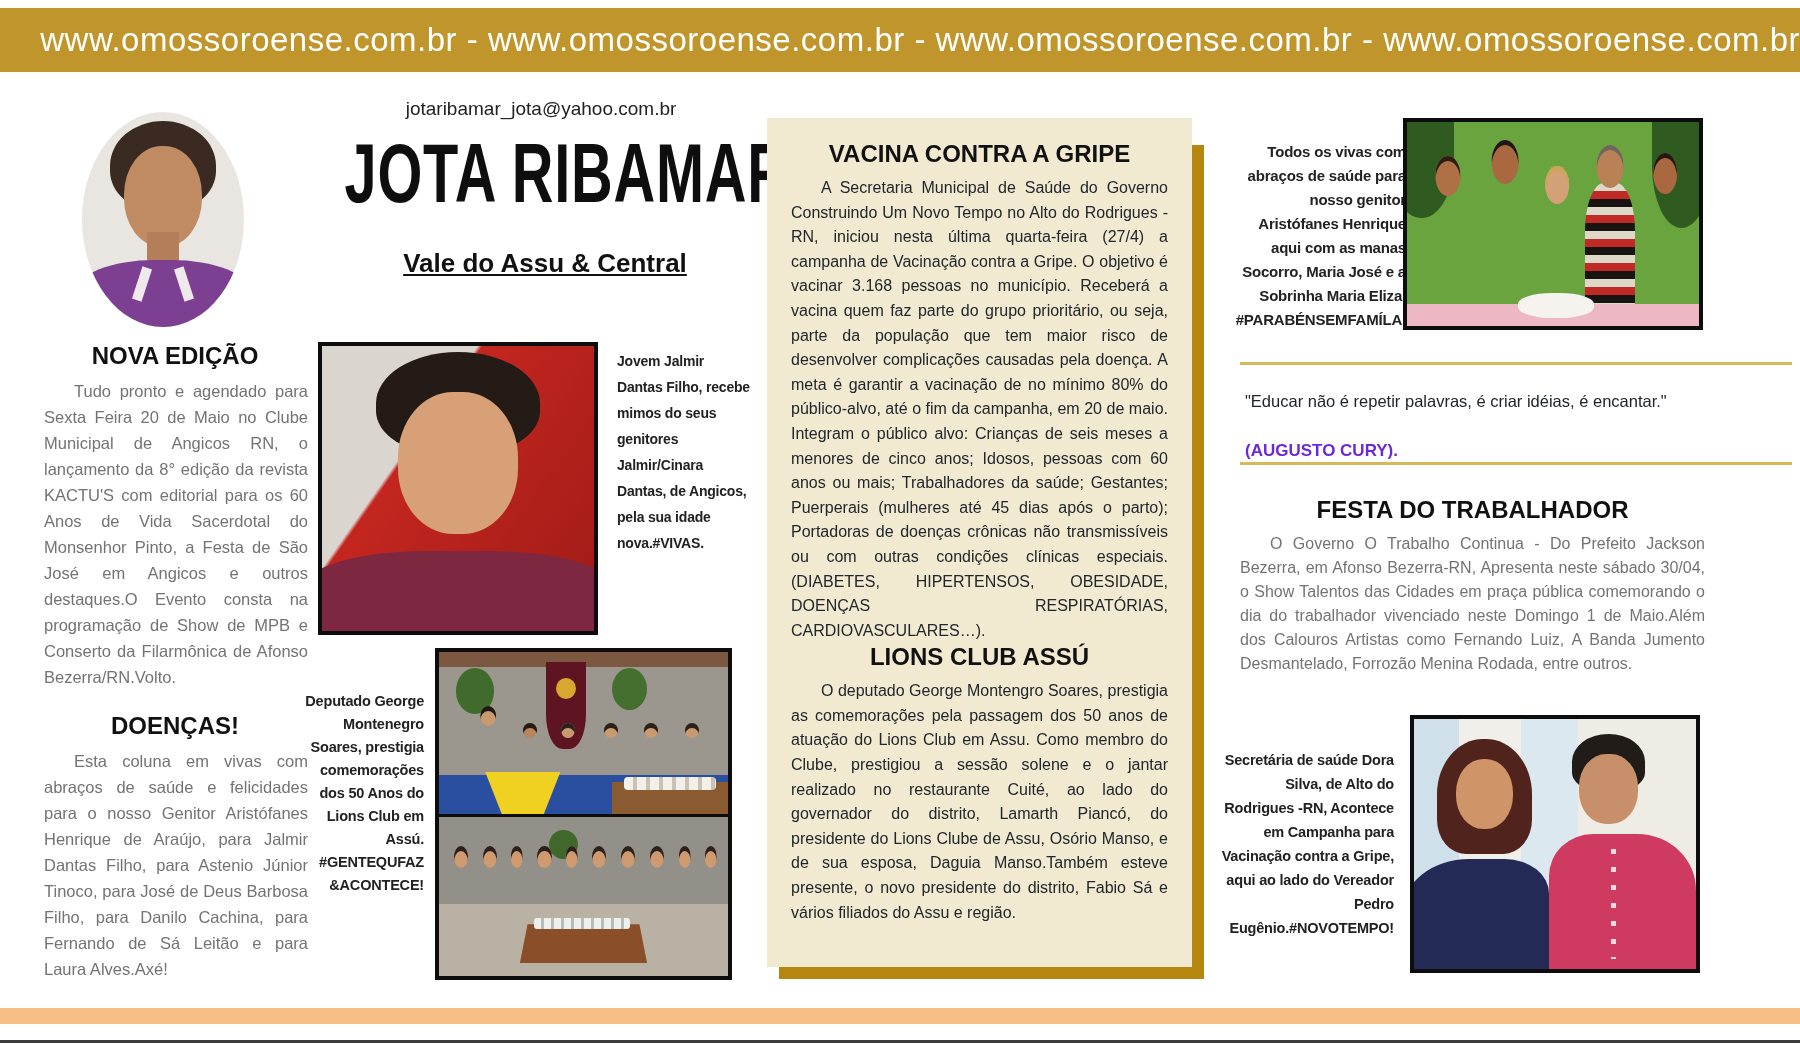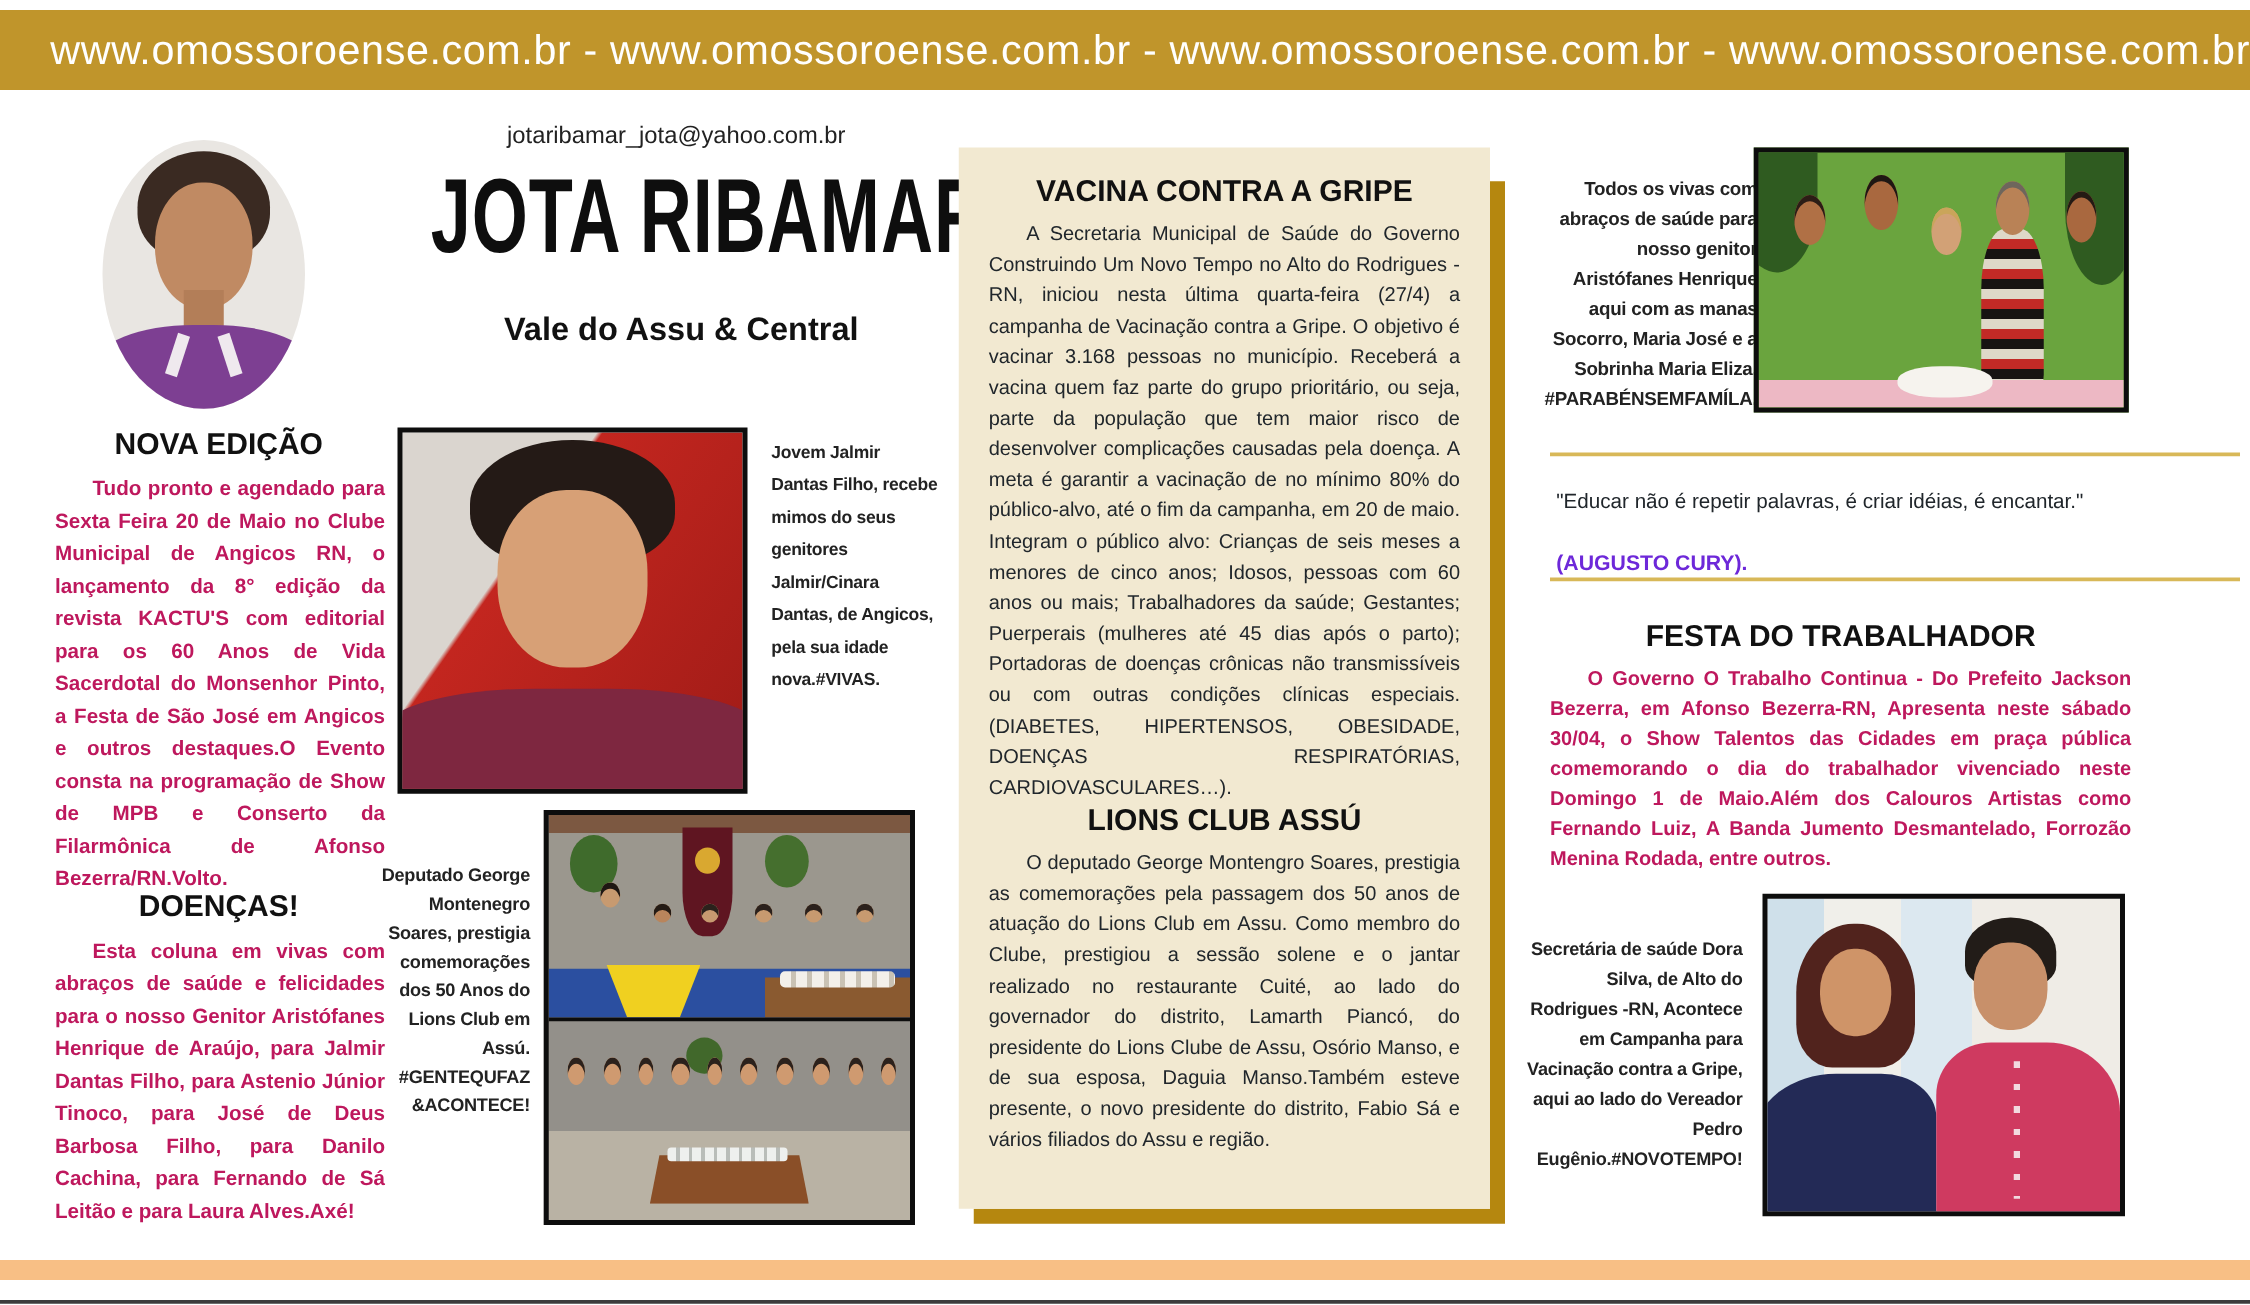--- a/index.html
+++ b/index.html
@@ -9,21 +9,21 @@
 
   
   .top-banner{top:8px;left:0;width:1800px;height:64px;background:#c0952b;
               display:flex;align-items:center;justify-content:flex-end;}
   .top-banner span{color:#ffffff;font-size:33px;letter-spacing:.5px;white-space:nowrap;}
   .bottom-bar{top:1008px;left:0;width:1800px;height:16px;background:#f8bf85;}
   .bottom-line{top:1040px;left:0;width:1800px;height:3px;background:#3c3c3c;}
 
   
   .heading{font-weight:bold;font-size:24px;text-align:center;letter-spacing:0;color:#111;}
-  .body-txt{font-size:16.5px;line-height:26px;text-align:justify;color:#be185d;font-weight:bold;}
+  .body-txt{font-size:16.5px;line-height:26px;text-align:justify;color:#737373;}
   .body-txt.indent, .box-body.indent{text-indent:30px;}
   .caption{font-weight:bold;color:#222;letter-spacing:-0.2px;}
 
   
   .email{font-size:19px;color:#222;text-align:center;}
   .big-title{font-weight:bold;font-size:78px;color:#0e0e0e;text-align:center;
              transform:scaleX(.74) scaleY(1.08);transform-origin:center top;
              letter-spacing:1px;white-space:nowrap;}
   .subtitle{font-weight:bold;font-size:26px;text-align:center;color:#111;}
 
@@ -65,21 +65,21 @@
   </div>
 
   <div class="abs heading" style="left:40px;top:342px;width:270px;">NOVA EDIÇÃO</div>
   <div class="abs body-txt indent" style="left:44px;top:378px;width:264px;">Tudo pronto e agendado para Sexta Feira 20 de Maio no Clube Municipal de Angicos RN, o lançamento da 8° edição da revista KACTU'S com editorial para os 60 Anos de Vida Sacerdotal do Monsenhor Pinto, a Festa de São José em Angicos e outros destaques.O Evento consta na programação de Show de MPB e Conserto da Filarmônica de Afonso Bezerra/RN.Volto.</div>
 
   <div class="abs heading" style="left:40px;top:712px;width:270px;">DOENÇAS!</div>
   <div class="abs body-txt indent" style="left:44px;top:748px;width:264px;">Esta coluna em vivas com abraços de saúde e felicidades para o nosso Genitor Aristófanes Henrique de Araújo, para Jalmir Dantas Filho, para Astenio Júnior Tinoco, para José de Deus Barbosa Filho, para Danilo Cachina, para Fernando de Sá Leitão e para Laura Alves.Axé!</div>
 
   <div class="abs email" style="left:391px;top:98px;width:300px;">jotaribamar_jota@yahoo.com.br</div>
   <div class="abs big-title" style="left:290px;top:124px;width:420px;">JOTA RIBAMAR</div>
-  <div class="abs subtitle" style="left:385px;top:248px;width:320px;">Vale do Assu &amp; Central</div>
+  <div class="abs subtitle" style="left:385px;top:248px;width:320px;text-decoration:underline;">Vale do Assu &amp; Central</div>
 
   <div class="abs photo" style="left:318px;top:342px;width:272px;height:285px;
               background:linear-gradient(125deg,#dad5cf 0%,#dad5cf 33%,#c3261f 34%,#9f1b17 100%);">
     <div class="ph-el" style="top:2%;left:20%;width:60%;height:36%;background:#241a16;border-radius:50% 50% 42% 42%;"></div>
     <div class="ph-el" style="top:16%;left:28%;width:44%;height:50%;background:#d7a076;border-radius:46%;"></div>
     <div class="ph-el" style="bottom:-2%;left:-6%;width:112%;height:30%;background:#7e2740;border-radius:40% 40% 0 0;"></div>
   </div>
   <div class="abs caption" style="left:617px;top:348px;width:135px;font-size:14px;line-height:26px;text-align:left;">Jovem Jalmir Dantas Filho, recebe mimos do seus genitores Jalmir/Cinara Dantas, de Angicos, pela sua idade nova.#VIVAS.</div>
 
   <div class="abs caption" style="left:298px;top:690px;width:126px;font-size:14.5px;line-height:23px;text-align:right;">Deputado George Montenegro Soares, prestigia comemorações dos 50 Anos do Lions Club em Assú. #GENTEQUFAZ &amp;ACONTECE!</div>

